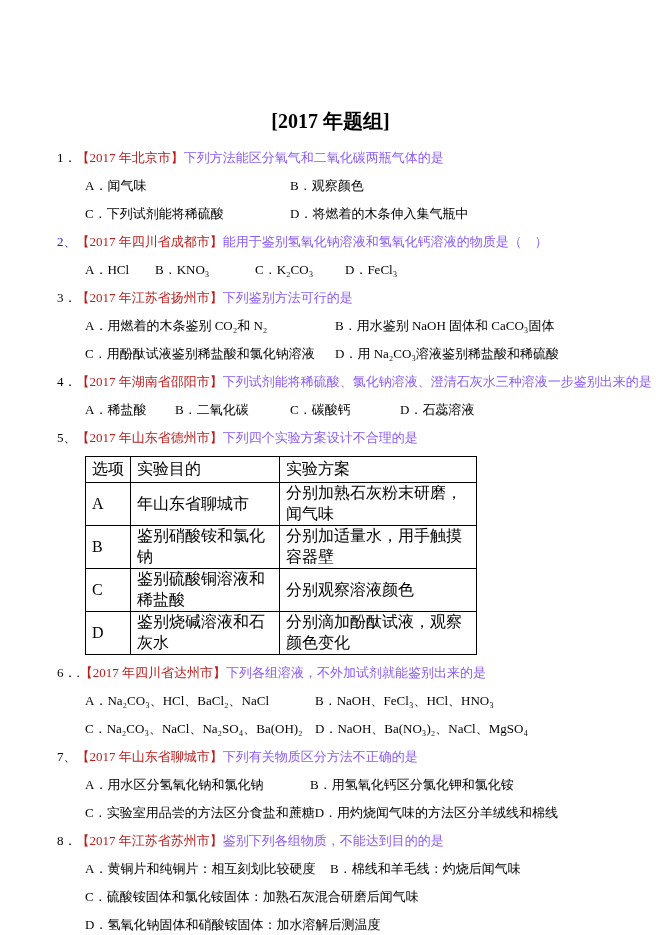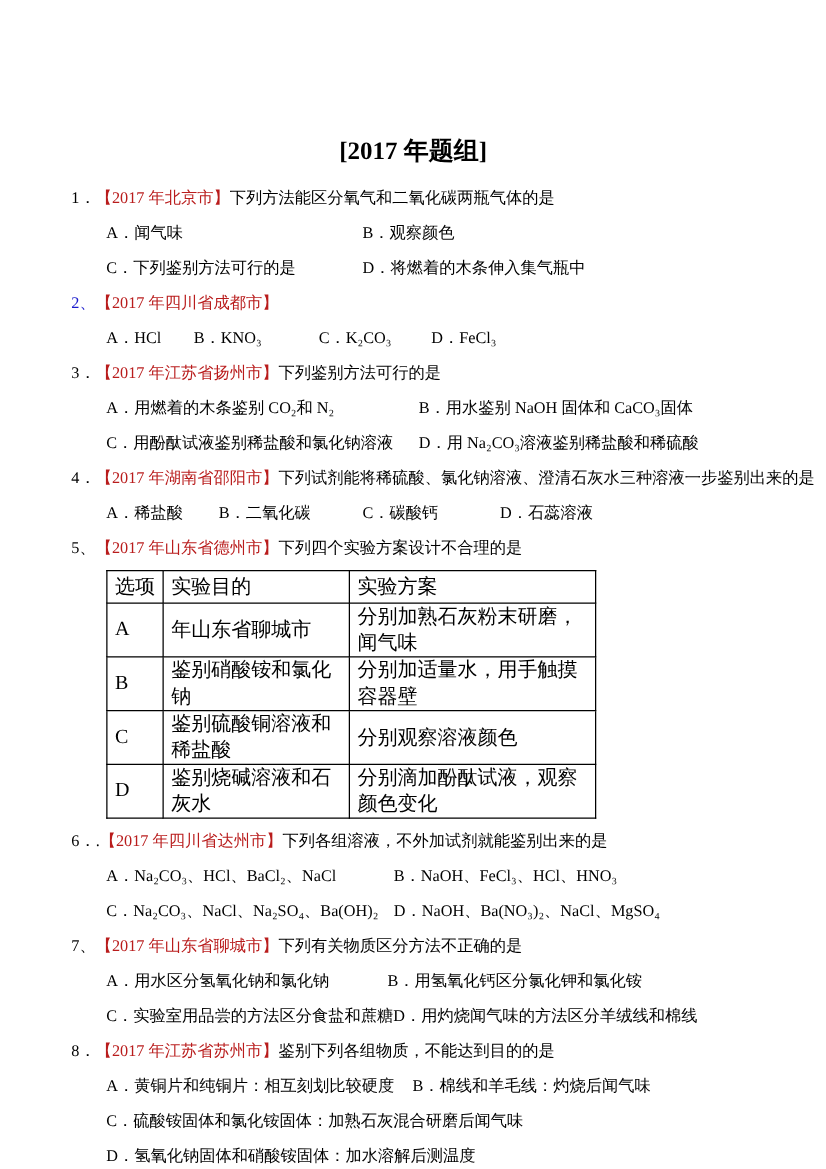--- a/index.html
+++ b/index.html
@@ -26,21 +26,21 @@
   }
   .line{
     display:flex;
     align-items:center;
     height:28px;
     white-space:pre;
   }
   .qline .qnum{color:#000;}
   .qline .qnum.blue{color:#1a1acc;}
   .qsrc{color:#b91c1c;}
-  .qstem{color:#000000;}
+  .qstem{color:#8b5cf6;}
   .opts{padding-left:28px;}
   .opt{display:inline-block;}
   .w205{flex:0 0 205px;} .w250{flex:0 0 250px;} .w230{flex:0 0 230px;}
   .w225{flex:0 0 225px;} .w245{flex:0 0 245px;}
   .w70{flex:0 0 70px;} .w100{flex:0 0 100px;} .w90{flex:0 0 90px;}
   .w92{flex:0 0 90px;} .w115{flex:0 0 115px;} .w110{flex:0 0 110px;}
   table.exp{
     border-collapse:collapse;
     margin:4px 0 4px 28px;
   }
@@ -66,26 +66,26 @@
   <div class="content">
 
     <div class="line qline">
       <span class="qnum">1．</span><span class="qsrc">【2017 年北京市】</span><span class="qstem">下列方法能区分氧气和二氧化碳两瓶气体的是</span>
     </div>
     <div class="line opts">
       <span class="opt w205">A．闻气味</span>
       <span class="opt">B．观察颜色</span>
     </div>
     <div class="line opts">
-      <span class="opt w205">C．下列鉴别方法可行的是</span>
+      <span class="opt w205">C．下列试剂能将稀硫酸</span>
       <span class="opt">D．将燃着的木条伸入集气瓶中</span>
     </div>
 
     <div class="line qline">
-      <span class="qnum blue">2、</span><span class="qsrc">【2017 年四川省成都市】</span>
+      <span class="qnum blue">2、</span><span class="qsrc">【2017 年四川省成都市】</span><span class="qstem">能用于鉴别氢氧化钠溶液和氢氧化钙溶液的物质是（　）</span>
     </div>
     <div class="line opts">
       <span class="opt w70">A．HCl</span>
       <span class="opt w100">B．KNO₃</span>
       <span class="opt w90">C．K₂CO₃</span>
       <span class="opt">D．FeCl₃</span>
     </div>
 
     <div class="line qline">
       <span class="qnum">3．</span><span class="qsrc">【2017 年江苏省扬州市】</span><span class="qstem">下列鉴别方法可行的是</span>

